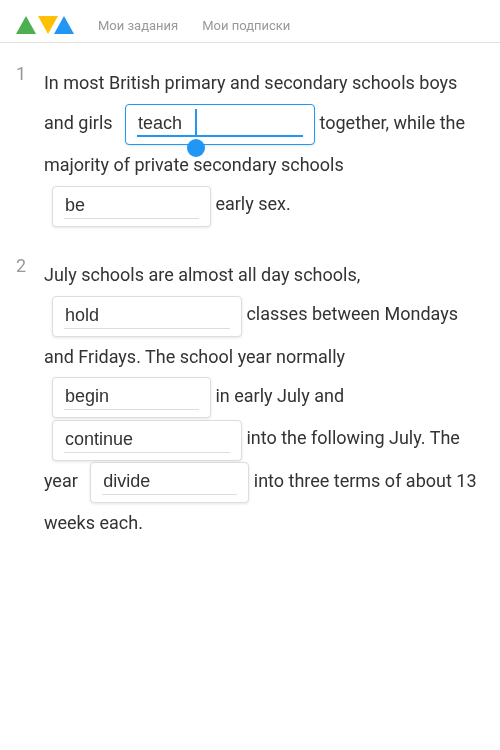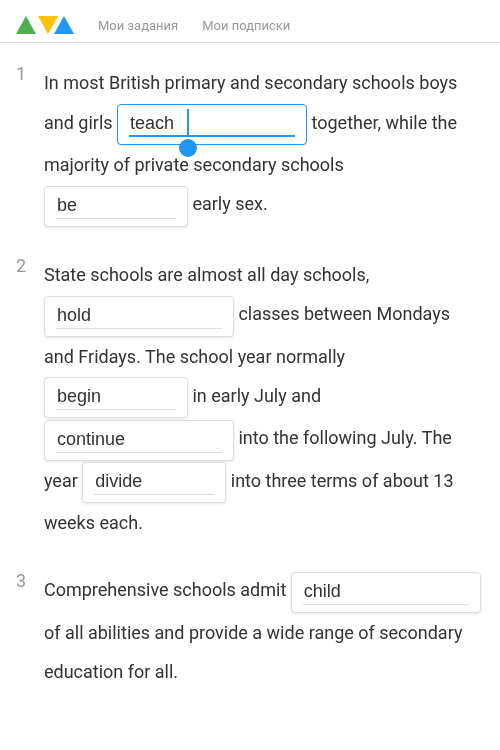--- a/index.html
+++ b/index.html
@@ -58,28 +58,29 @@
       display: inline-block;
       width: calc(100% - 28px);
       font-size: 18px;
       line-height: 2.2;
       color: #333;
     }
     .blank {
       display: inline-block;
       vertical-align: middle;
       position: relative;
+      margin-left: 8px;
     }
     .blank input {
       border: 1px solid #ddd;
       border-radius: 4px;
       box-shadow: 0 1px 3px rgba(0,0,0,0.1);
       padding: 8px 12px 10px;
       font-size: 18px;
-      width: 144px;
+      width: 159px;
       color: #333;
       background: #fff;
       outline: none;
     }
     .blank.wide input { width: 190px; }
     .blank .underline {
       position: absolute;
       left: 12px;
       right: 12px;
       bottom: 8px;
@@ -141,21 +142,21 @@
         <input value="be" style="">
         <span class="underline"></span>
       </span>
       <span>early sex.</span>
     </span>
   </div>
 
   <div class="question">
     <span class="q-number">2</span>
     <span class="q-body">
-      <span>State schools are almost all day schools,</span>
+      <span>July schools are almost all day schools,</span>
       <span class="blank wide">
         <input value="hold" style="">
         <span class="underline"></span>
       </span>
       <span>classes between Mondays and Fridays. The school year normally</span>
       <span class="blank">
         <input value="begin" style="">
         <span class="underline"></span>
       </span>
       <span>in early July and</span>
@@ -165,25 +166,14 @@
       </span>
       <span>into the following July. The year</span>
       <span class="blank">
         <input value="divide" style="">
         <span class="underline"></span>
       </span>
       <span>into three terms of about 13 weeks each.</span>
     </span>
   </div>
 
-  <div class="question">
-    <span class="q-number">3</span>
-    <span class="q-body">
-      <span>Comprehensive schools admit</span>
-      <span class="blank wide">
-        <input value="child" style="">
-        <span class="underline"></span>
-      </span>
-      <span>of all abilities and provide a wide range of secondary education for all.</span>
-    </span>
-  </div>
 
 </div>
 
 </body></html>

